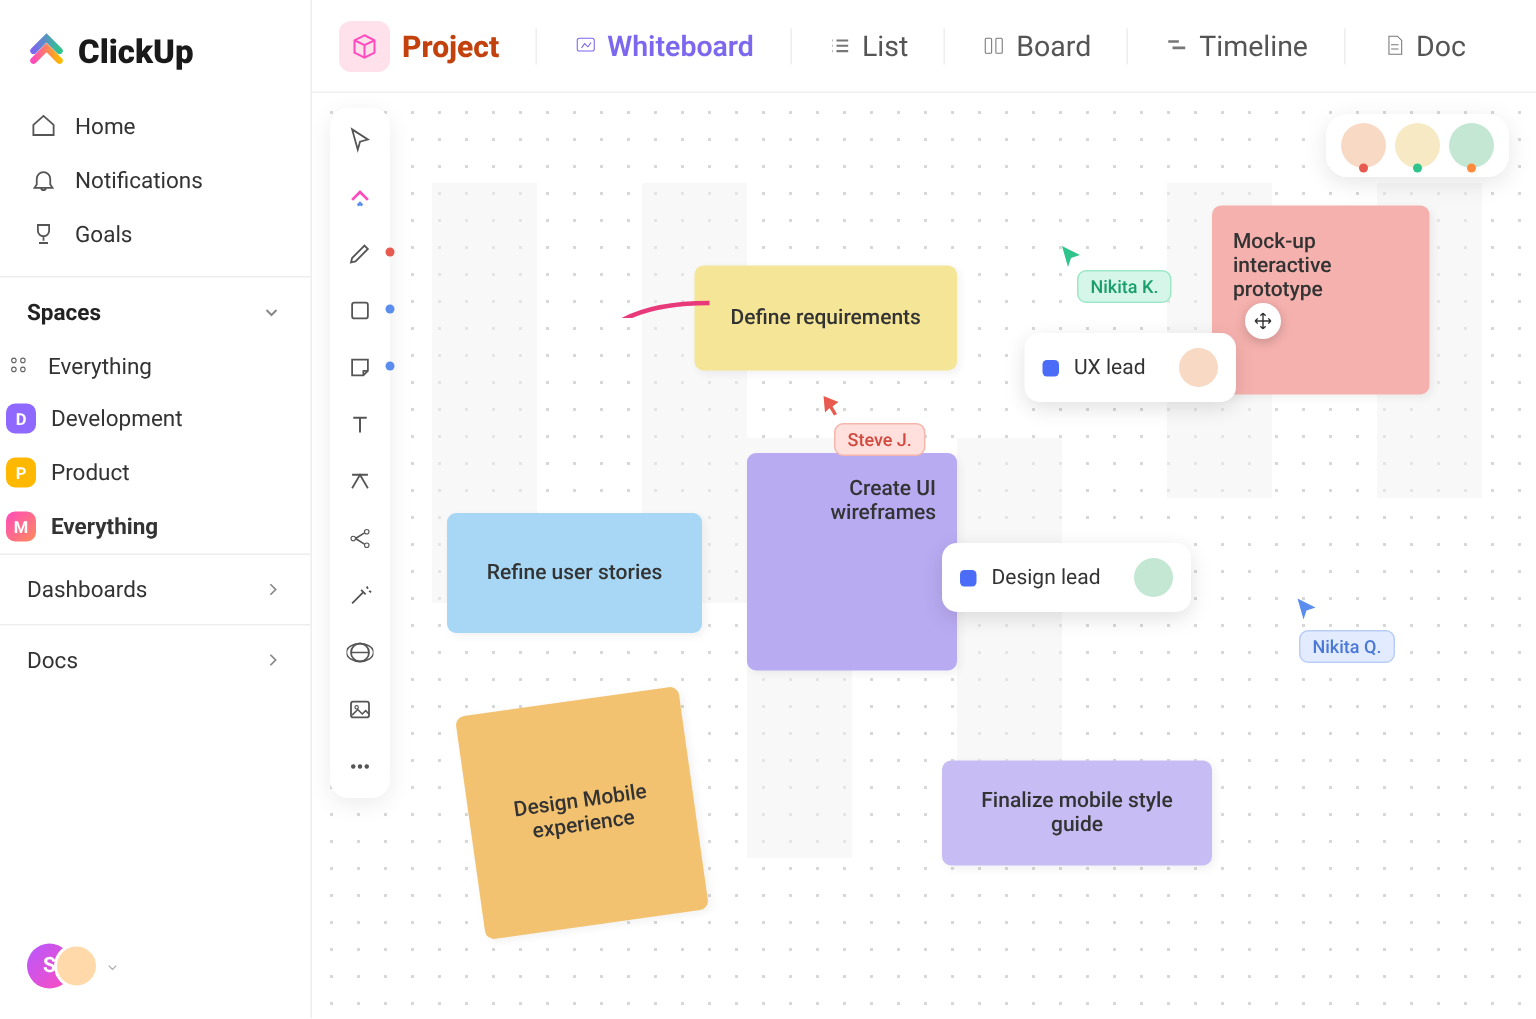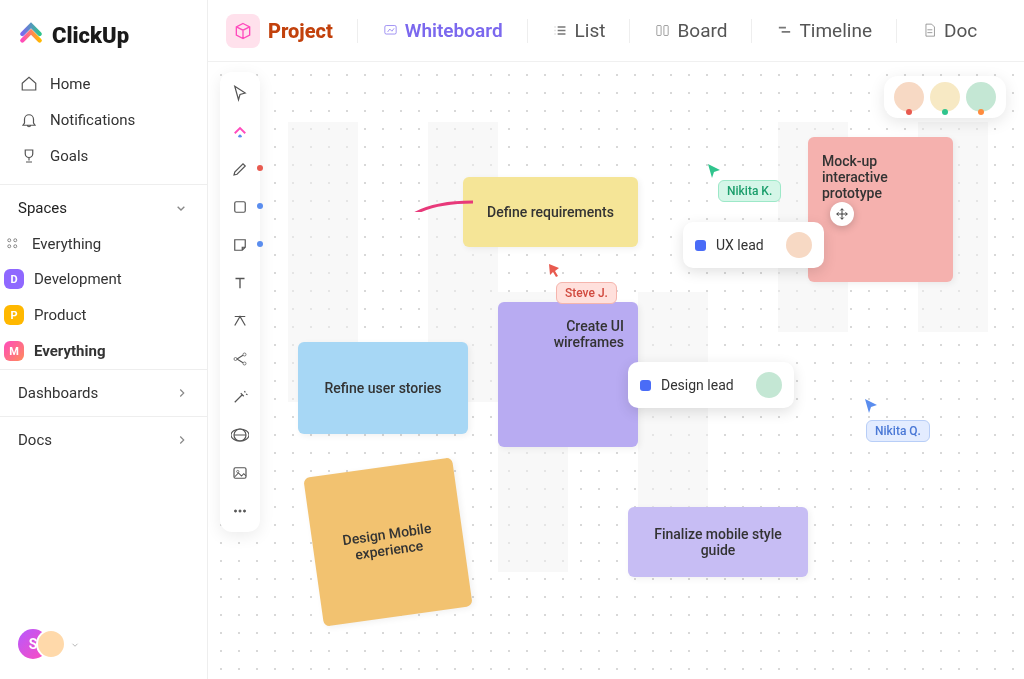--- a/index.html
+++ b/index.html
@@ -6,21 +6,21 @@
 body{font-family:-apple-system,BlinkMacSystemFont,"Segoe UI",Roboto,sans-serif;background:#fff;width:1024px;height:679px;overflow:hidden;position:relative;border-radius:16px}
 .app{display:flex;height:100%}
 
 .sidebar{width:208px;background:#fff;border-right:1px solid #eee;display:flex;flex-direction:column;z-index:5}
 .logo-row{display:flex;align-items:center;gap:8px;padding:22px 18px 18px}
 .logo-mark{width:26px;height:26px}
 .logo-text{font-weight:900;font-size:22px;color:#1a1a1a}
 .nav-primary{padding:0 14px 10px}
 .nav-item{display:flex;align-items:center;gap:12px;padding:9px 6px;font-size:15px;color:#333;cursor:pointer;border-radius:6px}
 .nav-item svg{width:18px;height:18px;stroke:#555;fill:none}
-.section-hd{display:flex;align-items:center;justify-content:space-between;padding:14px 18px 10px;border-top:1px solid #eee;font-weight:400;font-size:15px;color:#222;cursor:pointer}
+.section-hd{display:flex;align-items:center;justify-content:space-between;padding:14px 18px 10px;border-top:1px solid #eee;font-weight:700;font-size:15px;color:#222;cursor:pointer}
 .section-hd svg{width:16px;height:16px;stroke:#888;fill:none}
 .space-item{display:flex;align-items:center;gap:10px;padding:8px 4px;font-size:15px;color:#333;cursor:pointer}
 .space-item svg{width:18px;height:18px;stroke:#666;fill:none}
 .space-badge{width:20px;height:20px;border-radius:6px;display:flex;align-items:center;justify-content:center;font-size:11px;font-weight:700;color:#fff}
 .space-item.active{font-weight:700}
 .section-row{display:flex;align-items:center;justify-content:space-between;padding:14px 18px;border-top:1px solid #eee;font-size:15px;color:#333;cursor:pointer}
 .user-footer{margin-top:auto;padding:18px;display:flex;align-items:center;gap:6px}
 .avatar-stack{position:relative;width:46px;height:32px}
 .avatar-stack .avA{position:absolute;left:0;top:0;width:30px;height:30px;border-radius:50%;background:linear-gradient(135deg,#b659ff,#ff4bbd);display:flex;align-items:center;justify-content:center;color:#fff;font-weight:700;font-size:14px}
 .avatar-stack .avB{position:absolute;left:18px;top:0;width:30px;height:30px;border-radius:50%;background:#ffd9aa;border:2px solid #fff}
@@ -274,33 +274,33 @@
         <path d="M 265 140 Q 180 140 180 200 L 180 275" stroke="#e8397a" stroke-width="3" fill="none" marker-end="url(#ah)"></path>
         <path d="M 332 200 L 332 380 Q 332 475 420 475 L 420 475" stroke="#e8397a" stroke-width="3" fill="none" marker-end="url(#ah)"></path>
         <path d="M 435 475 Q 520 475 520 475 L 610 475 Q 640 475 648 475 L 655 475" stroke="#e8397a" stroke-width="3" fill="none"></path>
         <path d="M 475 475 L 640 475 Q 660 475 660 440 L 660 230" stroke="#e8397a" stroke-width="3" fill="none" marker-end="url(#ah)"></path>
         <path d="M 600 475 L 425 475" stroke="#e8397a" stroke-width="3" fill="none" marker-end="url(#ah)"></path>
       </svg>
 
       <div class="note" style="left:255px;top:115px;width:175px;height:70px;background:#f5e597">
           <span>Define requirements</span>
         </div>
-      <div class="note" style="left:90px;top:280px;width:170px;height:92px;background:#a7d7f5">
+      <div class="note" style="left:90px;top:280px;width:170px;height:80px;background:#a7d7f5">
           <span>Refine user stories</span>
         </div>
       <div class="note" style="left:290px;top:240px;width:140px;height:145px;background:#b8abf2;text-align:right;align-items:flex-start;justify-content:flex-start">
           <span>Create UI wireframes</span>
         </div>
       <div class="note" style="left:105px;top:405px;width:150px;height:150px;background:#f2c270;transform:rotate(-8deg)">
           <span>Design Mobile experience</span>
         </div>
       <div class="note" style="left:420px;top:445px;width:180px;height:70px;background:#c7bdf4">
           <span>Finalize mobile style guide</span>
         </div>
-      <div class="note" style="left:600px;top:75px;width:145px;height:145px;background:#f5b1ae;text-align:left;align-items:flex-start;justify-content:flex-start">
+      <div class="note" style="left:600px;top:75px;width:145px;height:126px;background:#f5b1ae;text-align:left;align-items:flex-start;justify-content:flex-start">
           <span>Mock-up interactive prototype</span>
         </div>
 
       <div class="task-card" style="left:475px;top:160px">
         <div class="task-sq" style="background:#4a6cf7"></div>
         <span>UX lead</span>
         <div class="task-av" style="background:#f7d9c4"></div>
       </div>
       <div class="task-card" style="left:420px;top:300px">
         <div class="task-sq" style="background:#4a6cf7"></div>

